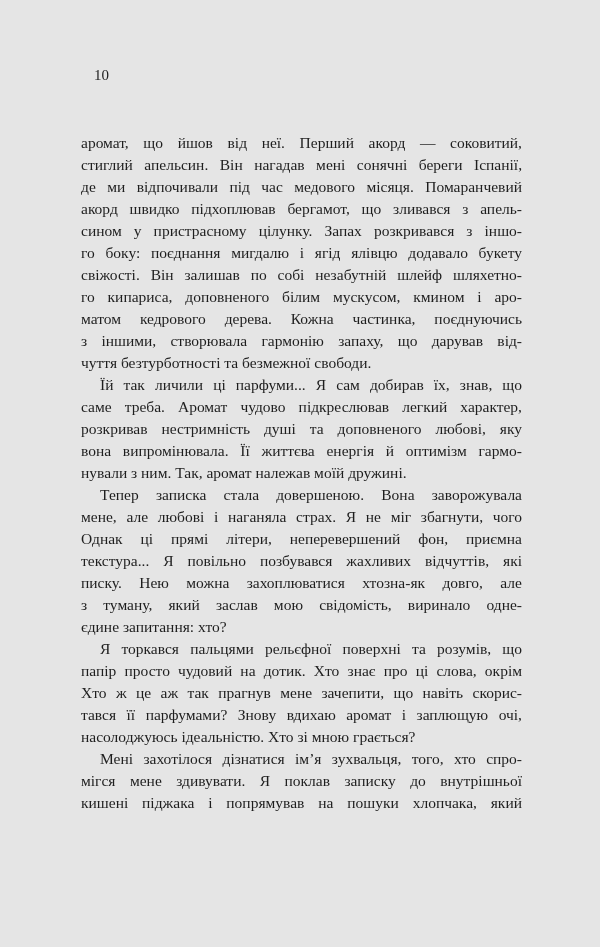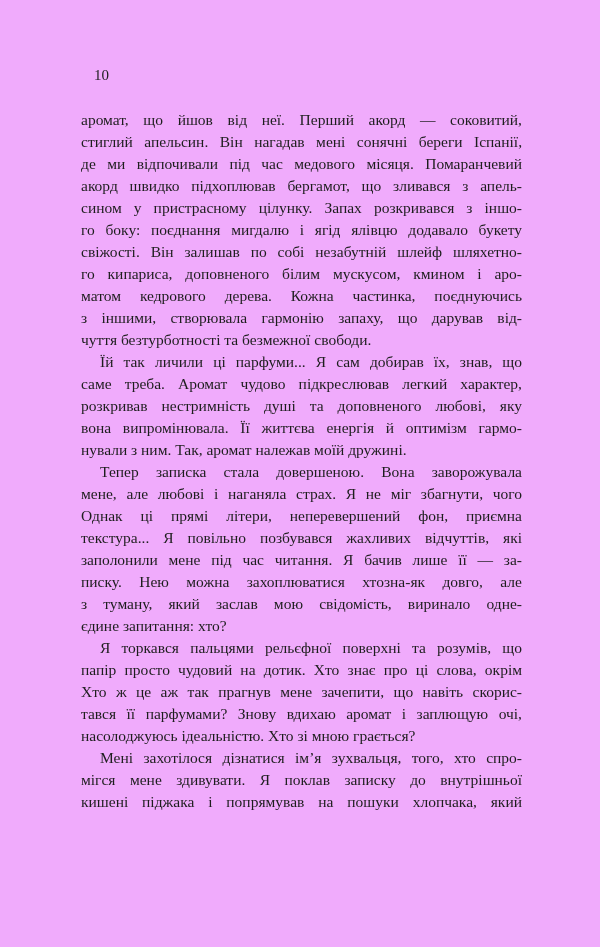--- a/index.html
+++ b/index.html
@@ -4,37 +4,37 @@
 <style>
   html, body {
     margin: 0;
     padding: 0;
     background: #ffffff;
   }
   .book-page {
     position: relative;
     width: 600px;
     height: 947px;
-    background: #f0abfc;
+    background: #e5e5e5;
     font-family: "Liberation Serif", "DejaVu Serif", serif;
     color: #1e1e1e;
     overflow: hidden;
   }
   .page-number {
     position: absolute;
     left: 94px;
     top: 66px;
     font-size: 15px;
     line-height: 18px;
     color: #1e1e1e;
   }
   .text-block {
     position: absolute;
     left: 81px;
-    top: 109px;
+    top: 132px;
     width: 441px;
     font-size: 15.5px;
   }
   .paragraph {
     margin: 0;
     padding: 0;
   }
   .line {
     height: 22px;
     line-height: 22px;
@@ -76,21 +76,20 @@
         <div class="line">саме треба. Аромат чудово підкреслював легкий характер,</div>
         <div class="line">розкривав нестримність душі та доповненого любові, яку</div>
         <div class="line">вона випромінювала. Її життєва енергія й оптимізм гармо-</div>
         <div class="line para-end">нували з ним. Так, аромат належав моїй дружині.</div>
       </div>
       <div class="paragraph">
         <div class="line indent">Тепер записка стала довершеною. Вона заворожувала</div>
         <div class="line">мене, але любові і наганяла страх. Я не міг збагнути, чого</div>
         <div class="line">Однак ці прямі літери, неперевершений фон, приємна</div>
         <div class="line">текстура... Я повільно позбувався жахливих відчуттів, які</div>
-        <div class="line">заполонили мене під час читання. Я бачив лише її — за-</div>
         <div class="line">писку. Нею можна захоплюватися хтозна-як довго, але</div>
         <div class="line">з туману, який заслав мою свідомість, виринало одне-</div>
         <div class="line para-end">єдине запитання: хто?</div>
       </div>
       <div class="paragraph">
         <div class="line indent">Я торкався пальцями рельєфної поверхні та розумів, що</div>
         <div class="line">папір просто чудовий на дотик. Хто знає про ці слова, окрім</div>
         <div class="line">Хто ж це аж так прагнув мене зачепити, що навіть скорис-</div>
         <div class="line">тався її парфумами? Знову вдихаю аромат і заплющую очі,</div>
         <div class="line para-end">насолоджуюсь ідеальністю. Хто зі мною грається?</div>

